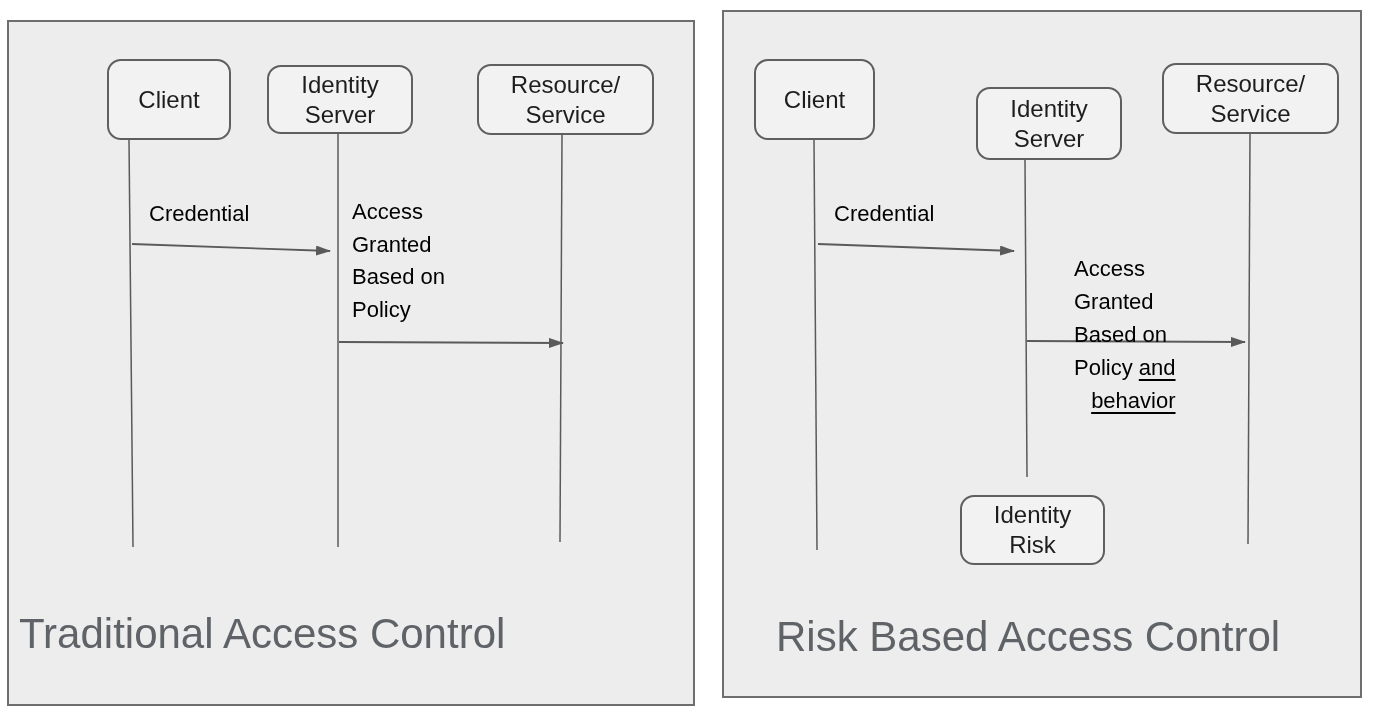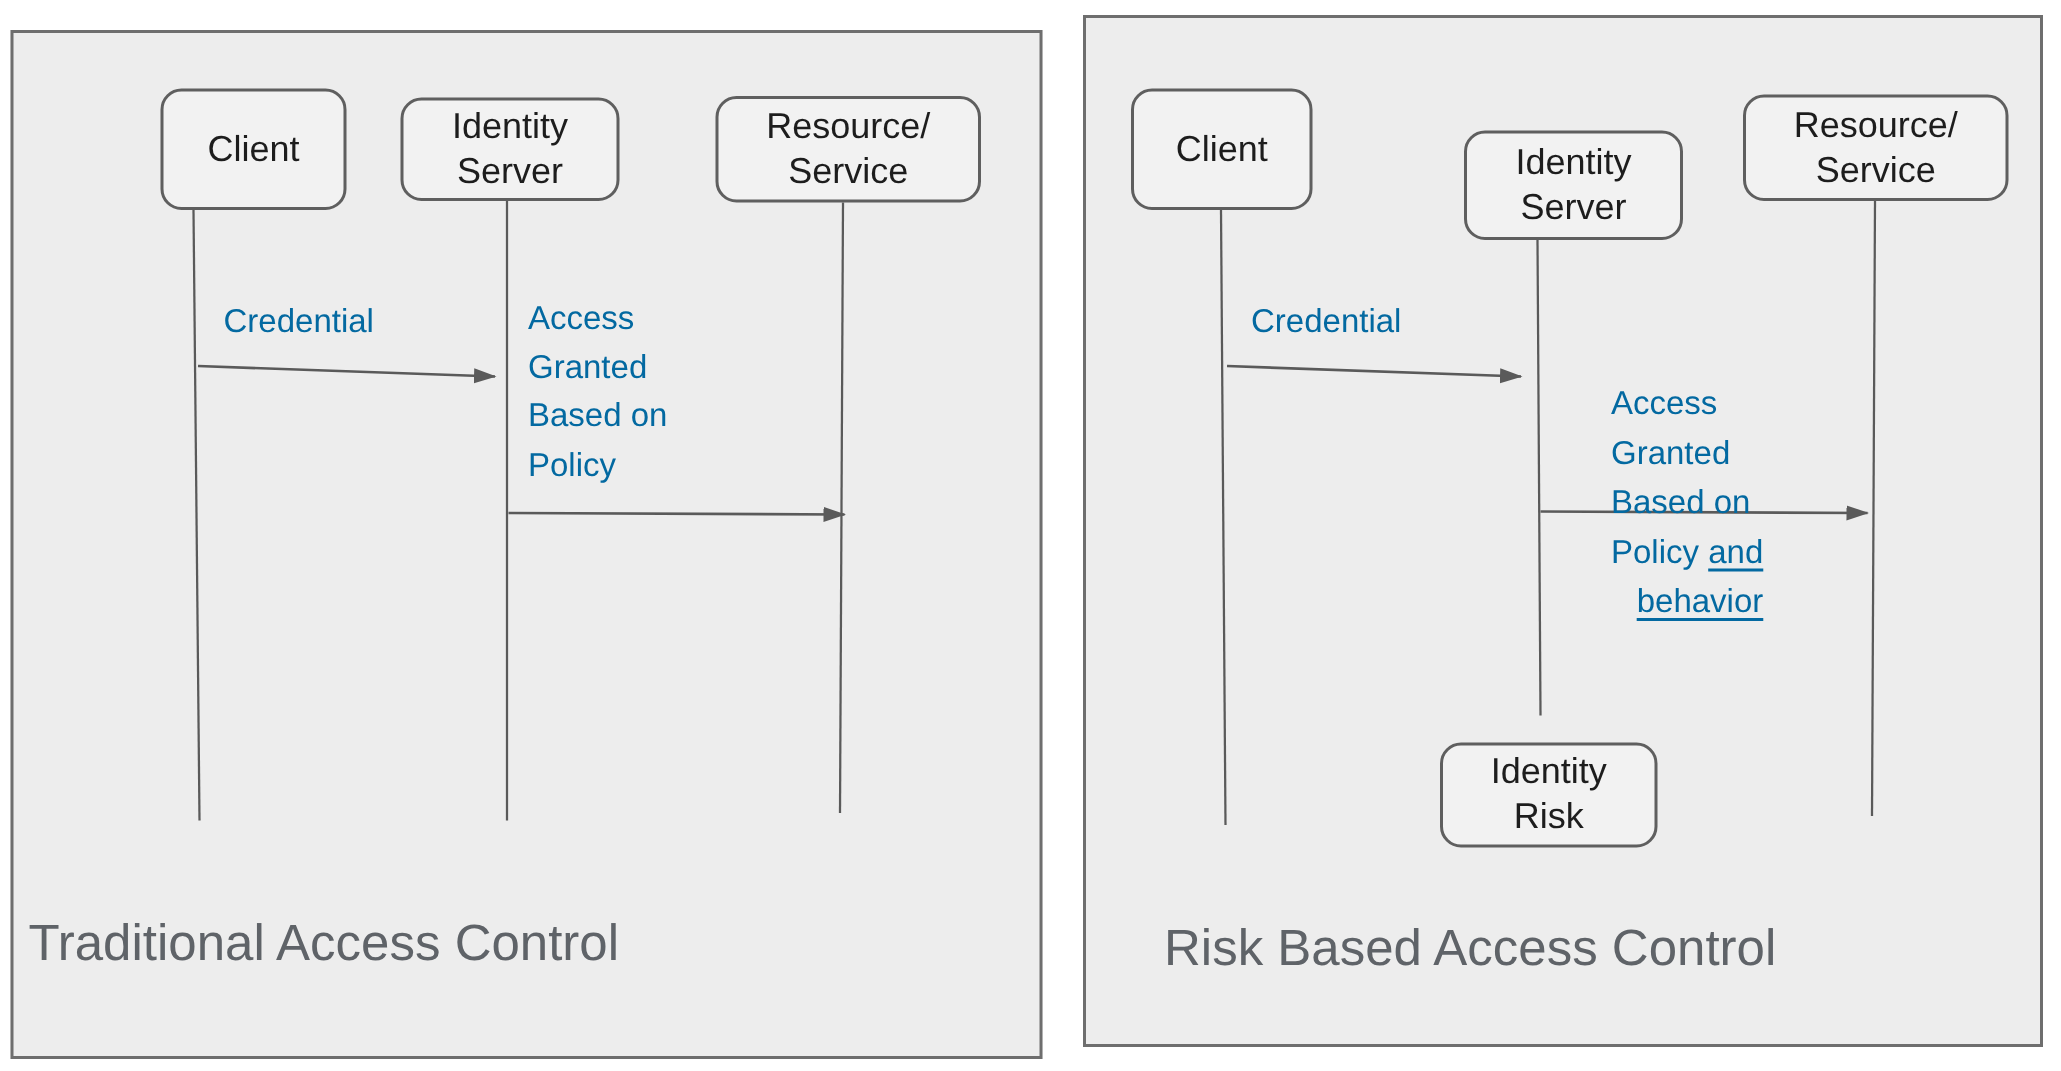--- a/index.html
+++ b/index.html
@@ -41,36 +41,36 @@
 
   
   .rp-client   { left: 30px;  top: 47px;  width: 121px; height: 81px; }
   .rp-idserver { left: 252px; top: 75px;  width: 146px; height: 73px; }
   .rp-resource { left: 438px; top: 51px;  width: 177px; height: 71px; }
   .rp-idgraph  { left: 236px; top: 483px; width: 145px; height: 70px; }
 
   .msg-label {
     position: absolute;
     font-size: 22px;
-    color: #0369a1;
+    color: #000000;
     line-height: 32.5px;
     z-index: 3;
     white-space: nowrap;
   }
   .lp-credential-label { left: 140px; top: 176px; }
   .lp-access-label     { left: 343px; top: 174px; }
   .rp-credential-label { left: 110px; top: 186px; }
   .rp-access-label     { left: 350px; top: 240px; line-height: 33px; }
 
   .msg-line { display: block; }
   .u { text-decoration: underline; text-underline-offset: 4px; text-align: right; }
 
   .panel-title {
     position: absolute;
-    font-size: 34px;
+    font-size: 42px;
     color: #5f6368;
     white-space: nowrap;
     z-index: 2;
   }
   .lp-title { left: 10px; top: 588px; }
   .rp-title { left: 52px; top: 601px; }
 </style>
 </head>
 <body>
 

